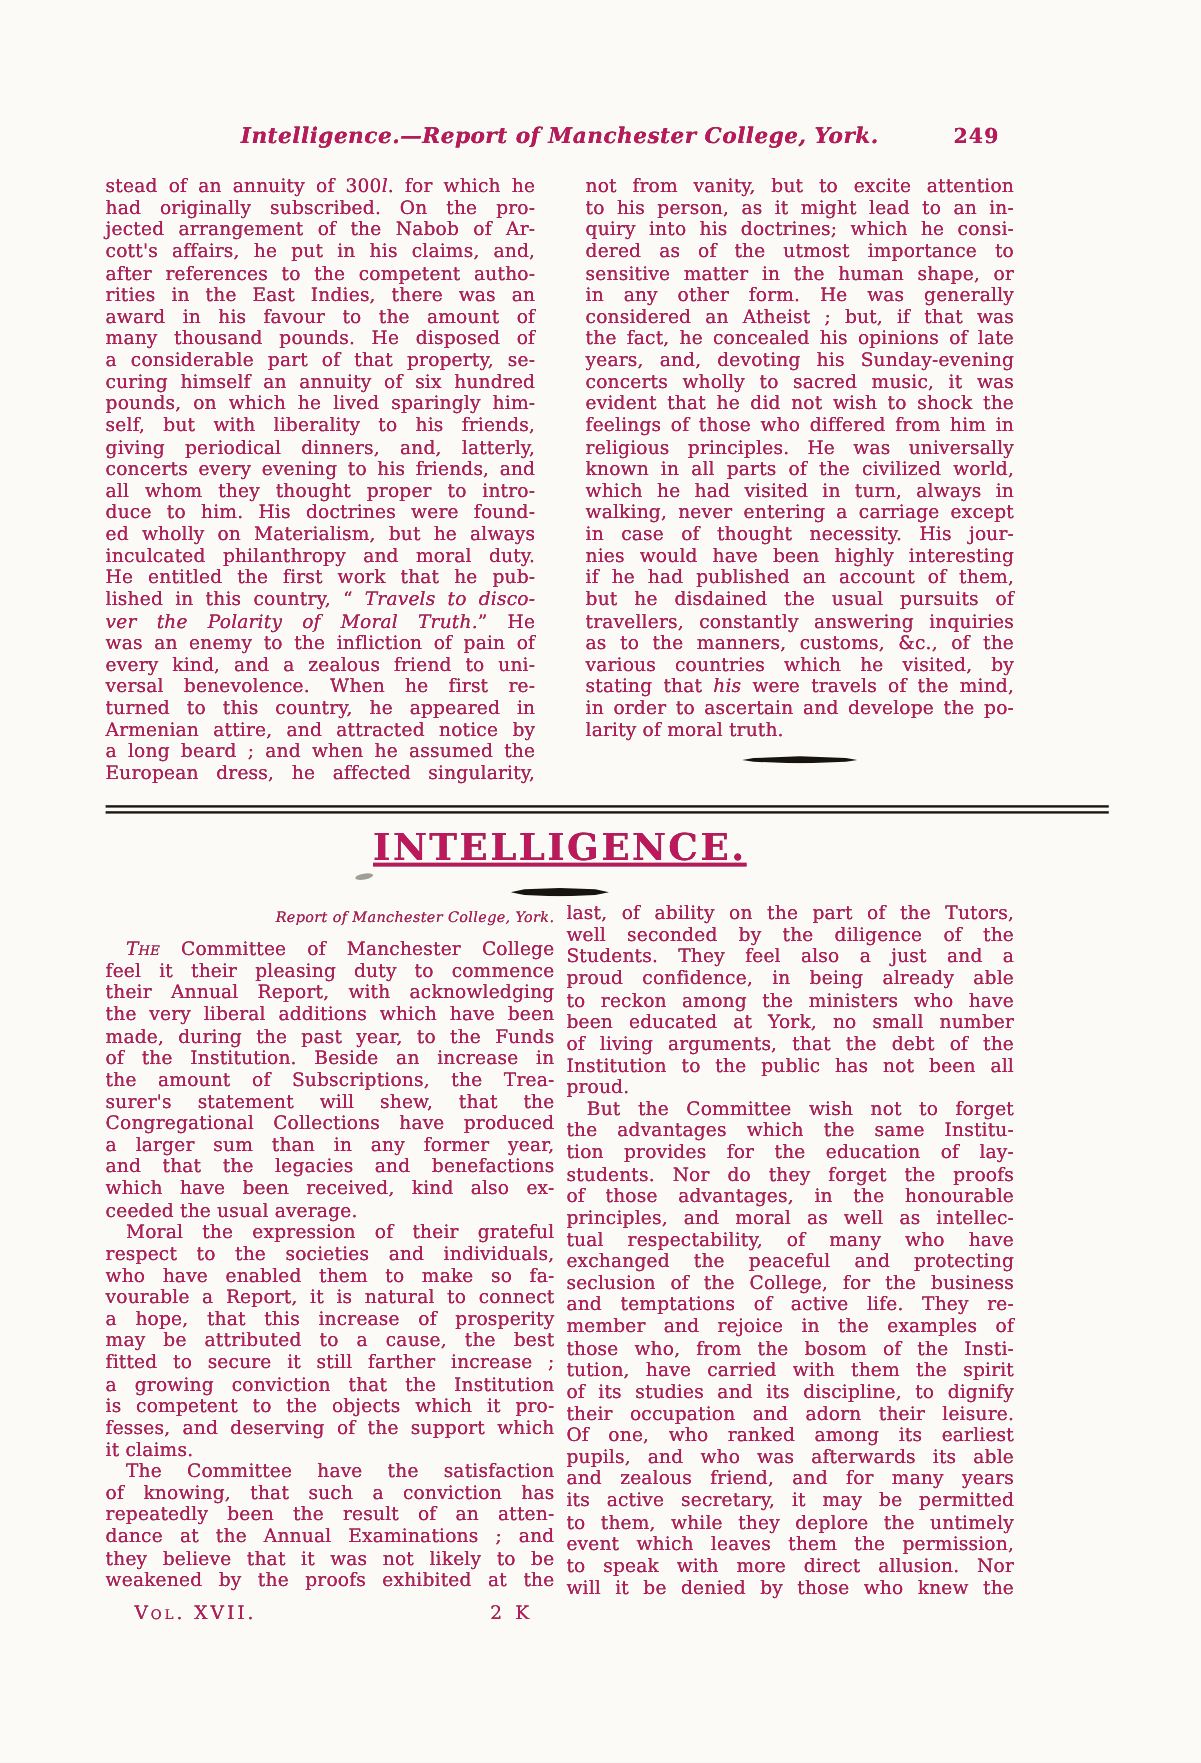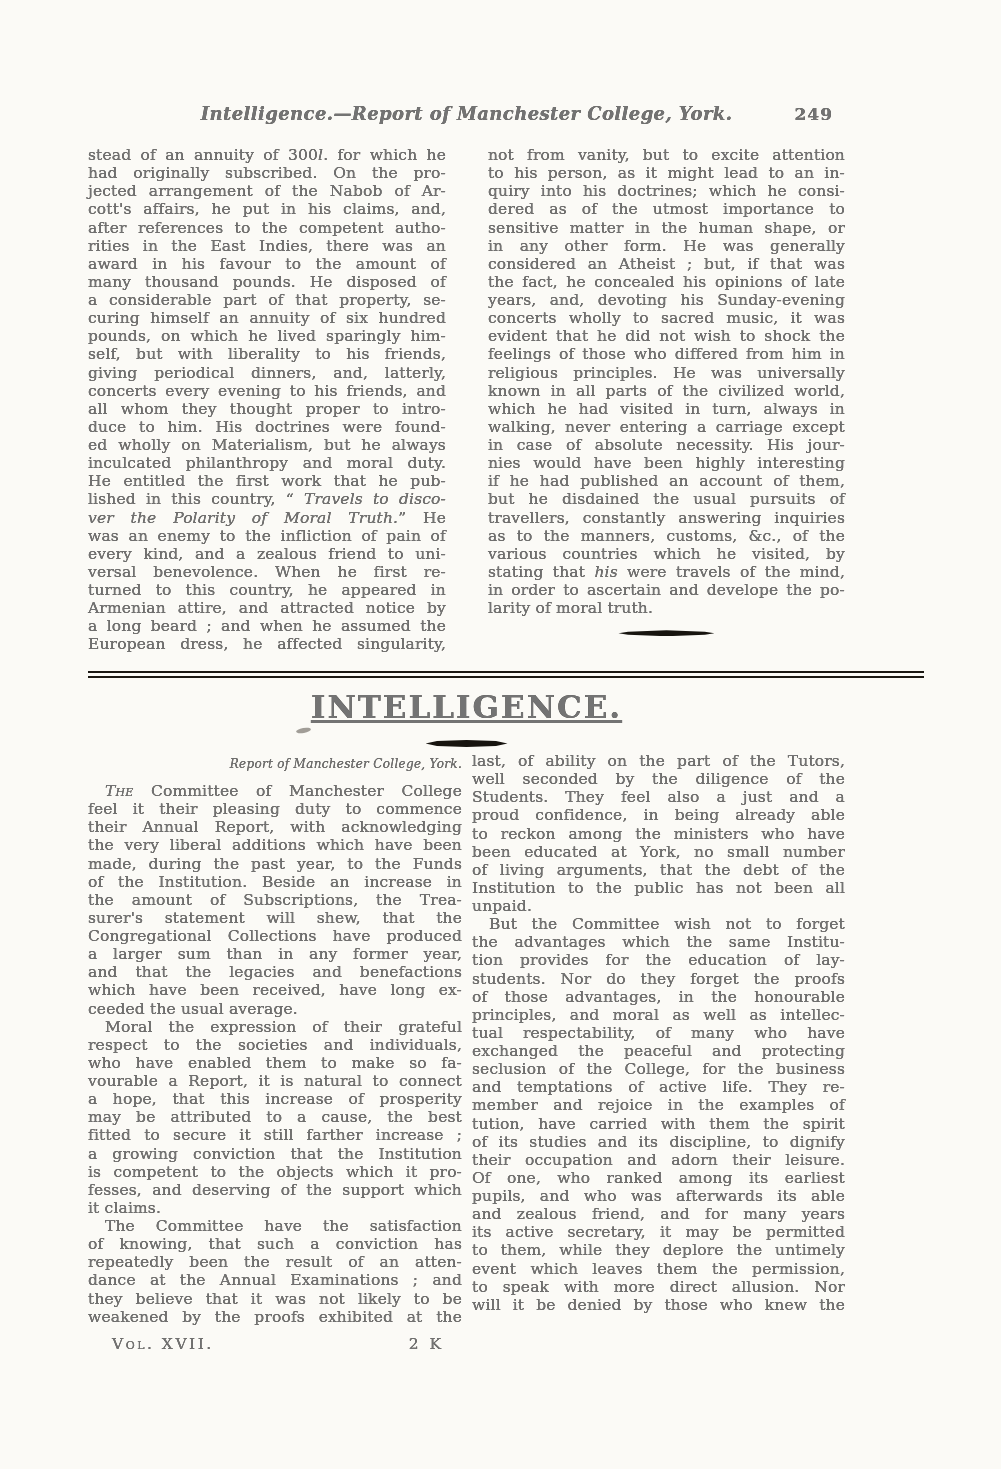--- a/index.html
+++ b/index.html
@@ -3,21 +3,21 @@
 <meta charset="utf-8">
 <style>
   html,body{margin:0;padding:0;}
   body{
     width:1001px;height:1469px;
     background:#f2f2ef;
     font-family:"DejaVu Serif", serif;
   }
   .page{
     position:relative;width:1001px;height:1469px;
-    background:#fbfaf6;color:#737373;overflow:hidden;
+    background:#fbfaf6;color:#be185d;overflow:hidden;
     text-shadow:0 0 .5px rgba(25,21,16,.85);
   }
   
   .masthead{position:absolute;top:103px;left:88px;width:757px;height:30px;}
   .running-title{
     text-align:center;font-style:italic;font-weight:bold;
     font-size:18px;letter-spacing:.4px;
   }
   .page-number{
     position:absolute;top:1px;right:12px;
@@ -125,21 +125,21 @@
           <div class="line">considered an Atheist ; but, if that was</div>
           <div class="line">the fact, he concealed his opinions of late</div>
           <div class="line">years, and, devoting his Sunday-evening</div>
           <div class="line">concerts wholly to sacred music, it was</div>
           <div class="line">evident that he did not wish to shock the</div>
           <div class="line">feelings of those who differed from him in</div>
           <div class="line">religious principles.  He was universally</div>
           <div class="line">known in all parts of the civilized world,</div>
           <div class="line">which he had visited in turn, always in</div>
           <div class="line">walking, never entering a carriage except</div>
-          <div class="line">in case of absolute necessity.  His jour-</div>
+          <div class="line">in case of thought necessity.  His jour-</div>
           <div class="line">nies would have been highly interesting</div>
           <div class="line">if he had published an account of them,</div>
           <div class="line">but he disdained the usual pursuits of</div>
           <div class="line">travellers, constantly answering inquiries</div>
           <div class="line">as to the manners, customs, &amp;c., of the</div>
           <div class="line">various countries which he visited, by</div>
           <div class="line">stating that <i>his</i> were travels of the mind,</div>
           <div class="line">in order to ascertain and develope the po-</div>
           <div class="line end">larity of moral truth.</div>
         </div>
@@ -165,21 +165,21 @@
           <div class="line">feel it their pleasing duty to commence</div>
           <div class="line">their Annual Report, with acknowledging</div>
           <div class="line">the very liberal additions which have been</div>
           <div class="line">made, during the past year, to the Funds</div>
           <div class="line">of the Institution.  Beside an increase in</div>
           <div class="line">the amount of Subscriptions, the Trea-</div>
           <div class="line">surer's statement will shew, that the</div>
           <div class="line">Congregational Collections have produced</div>
           <div class="line">a larger sum than in any former year,</div>
           <div class="line">and that the legacies and benefactions</div>
-          <div class="line">which have been received, have long ex-</div>
+          <div class="line">which have been received, kind also ex-</div>
           <div class="line end">ceeded the usual average.</div>
           <div class="line indent">Moral the expression of their grateful</div>
           <div class="line">respect to the societies and individuals,</div>
           <div class="line">who have enabled them to make so fa-</div>
           <div class="line">vourable a Report, it is natural to connect</div>
           <div class="line">a hope, that this increase of prosperity</div>
           <div class="line">may be attributed to a cause, the best</div>
           <div class="line">fitted to secure it still farther increase ;</div>
           <div class="line">a growing conviction that the Institution</div>
           <div class="line">is competent to the objects which it pro-</div>
@@ -199,32 +199,33 @@
     </div>
     <div class="col">
         <div class="line">last, of ability on the part of the Tutors,</div>
         <div class="line">well seconded by the diligence of the</div>
         <div class="line">Students.  They feel also a just and a</div>
         <div class="line">proud confidence, in being already able</div>
         <div class="line">to reckon among the ministers who have</div>
         <div class="line">been educated at York, no small number</div>
         <div class="line">of living arguments, that the debt of the</div>
         <div class="line">Institution to the public has not been all</div>
-        <div class="line end">unpaid.</div>
+        <div class="line end">proud.</div>
         <div class="line indent">But the Committee wish not to forget</div>
         <div class="line">the advantages which the same Institu-</div>
         <div class="line">tion provides for the education of lay-</div>
         <div class="line">students.  Nor do they forget the proofs</div>
         <div class="line">of those advantages, in the honourable</div>
         <div class="line">principles, and moral as well as intellec-</div>
         <div class="line">tual respectability, of many who have</div>
         <div class="line">exchanged the peaceful and protecting</div>
         <div class="line">seclusion of the College, for the business</div>
         <div class="line">and temptations of active life.  They re-</div>
         <div class="line">member and rejoice in the examples of</div>
+        <div class="line">those who, from the bosom of the Insti-</div>
         <div class="line">tution, have carried with them the spirit</div>
         <div class="line">of its studies and its discipline, to dignify</div>
         <div class="line">their occupation and adorn their leisure.</div>
         <div class="line">Of one, who ranked among its earliest</div>
         <div class="line">pupils, and who was afterwards its able</div>
         <div class="line">and zealous friend, and for many years</div>
         <div class="line">its active secretary, it may be permitted</div>
         <div class="line">to them, while they deplore the untimely</div>
         <div class="line">event which leaves them the permission,</div>
         <div class="line">to speak with more direct allusion.  Nor</div>

